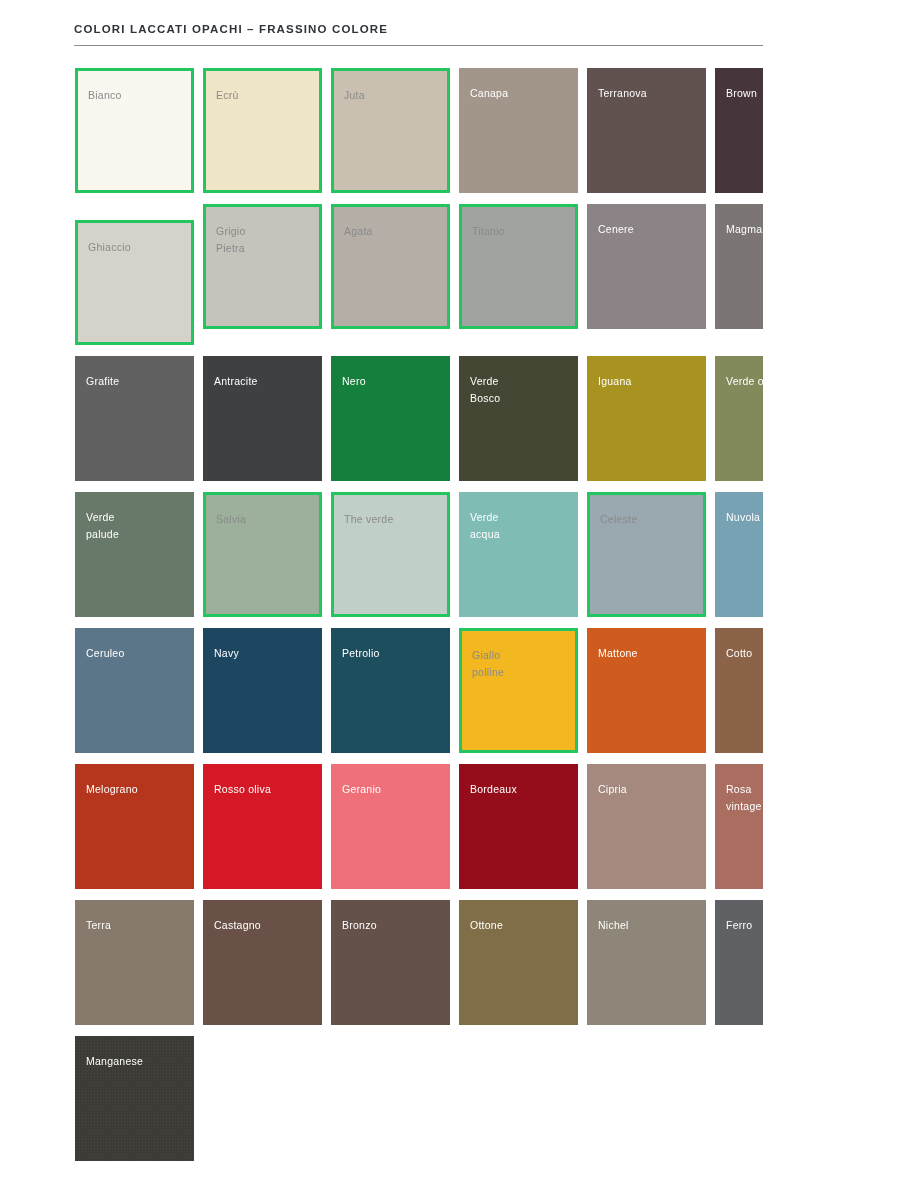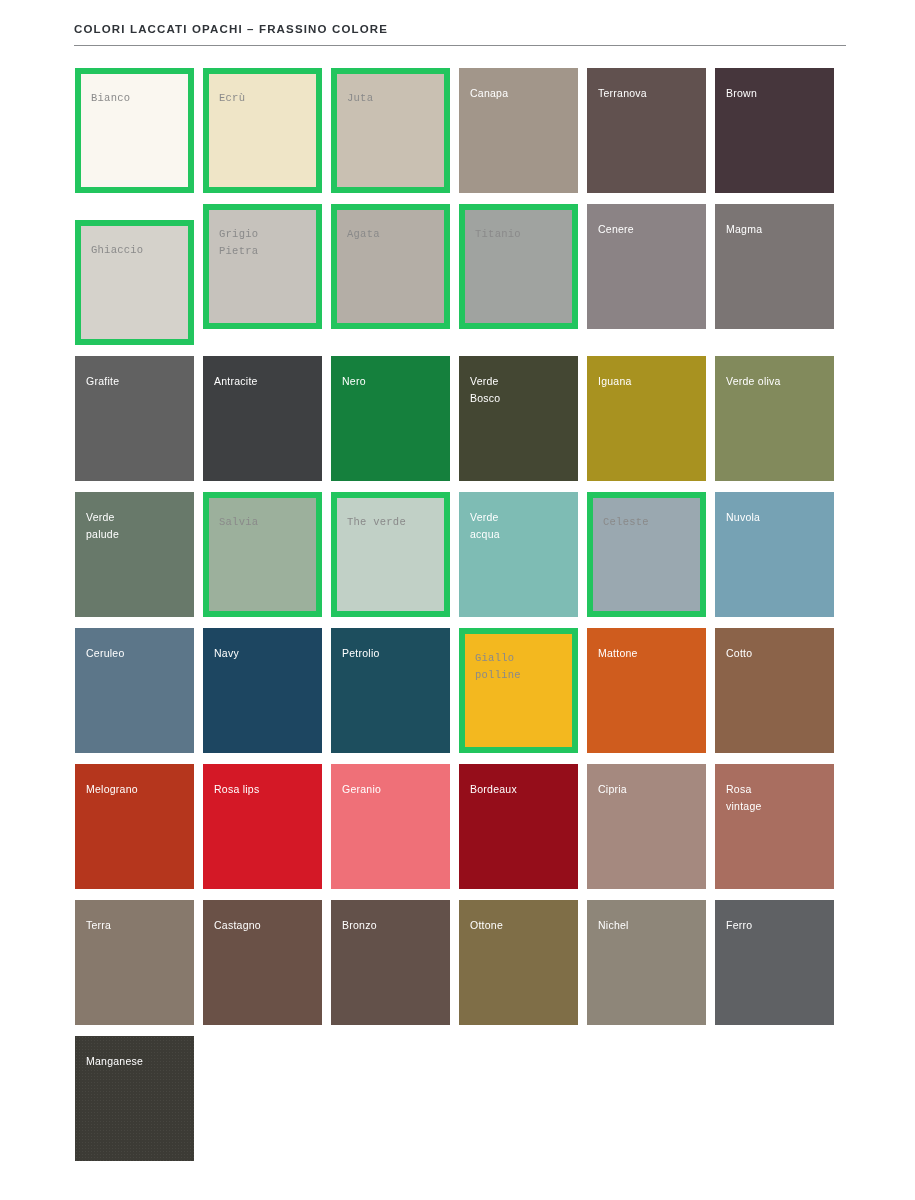--- a/index.html
+++ b/index.html
@@ -6,21 +6,21 @@
   html, body {
     margin: 0;
     padding: 0;
     background: #ffffff;
     width: 915px;
     height: 1200px;
     font-family: "Liberation Sans", sans-serif;
   }
   #page {
     position: relative;
-    width: 915px;
+    width: 763px;
     height: 1200px;
     background: #ffffff;
     overflow: hidden;
   }
   .header {
     position: absolute;
     left: 74px;
     top: 22px;
     width: 772px;
   }
@@ -48,22 +48,21 @@
     grid-template-columns: repeat(6, 119px);
     column-gap: 9px;
     row-gap: 11px;
   }
   .swatch {
     position: relative;
     height: 125px;
     overflow: hidden;
   }
   .swatch.bordered {
-    border: 6px solid #22c55e;
-    font-family: Liberation Mono, monospace;
+    border: 3px solid #22c55e;
   }
   .swatch-label {
     position: absolute;
     left: 11px;
     top: 17px;
     font-size: 10.5px;
     line-height: 17px;
     letter-spacing: 0.25px;
     white-space: pre-line;
     text-align: left;
@@ -189,21 +188,21 @@
       <div class="swatch" style="background: rgb(207, 92, 30);">
         <div class="swatch-label label-light">Mattone</div>
       </div>
       <div class="swatch" style="background: rgb(139, 99, 73);">
         <div class="swatch-label label-light">Cotto</div>
       </div>
       <div class="swatch" style="background: rgb(181, 54, 29);">
         <div class="swatch-label label-light">Melograno</div>
       </div>
       <div class="swatch" style="background: rgb(212, 24, 38);">
-        <div class="swatch-label label-light">Rosa lips</div>
+        <div class="swatch-label label-light">Rosso oliva</div>
       </div>
       <div class="swatch" style="background: rgb(239, 112, 120);">
         <div class="swatch-label label-light">Geranio</div>
       </div>
       <div class="swatch" style="background: rgb(149, 13, 26);">
         <div class="swatch-label label-light">Bordeaux</div>
       </div>
       <div class="swatch" style="background: rgb(165, 137, 127);">
         <div class="swatch-label label-light">Cipria</div>
       </div>

